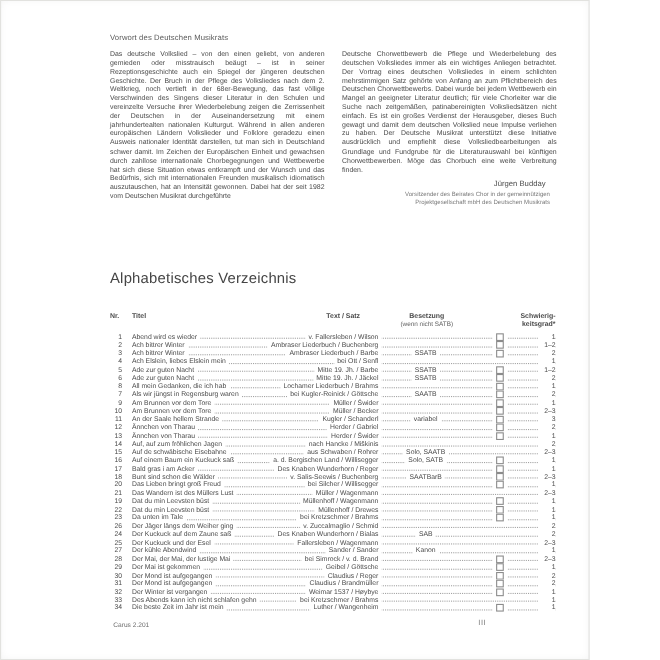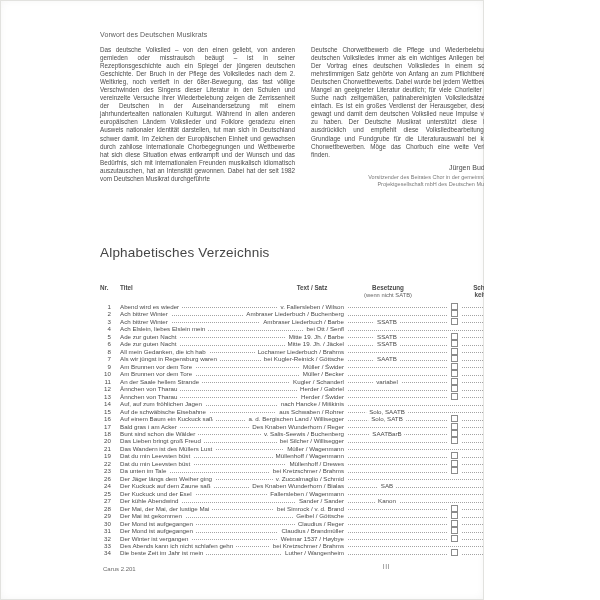--- a/index.html
+++ b/index.html
@@ -1,17 +1,17 @@
 <!DOCTYPE html>
 <html lang="de"><head>
 <meta charset="utf-8">
 <style>
   html,body{margin:0;padding:0;background:#ffffff;}
   .page{
-    position:relative;width:484px;height:600px;background:#fff;
+    position:relative;width:536px;height:600px;background:#fff;
     font-family:"Liberation Sans","DejaVu Sans",sans-serif;color:#4b4b4b;
     box-shadow:inset 0 0 0 1px #e2e2df, inset 0 0 8px rgba(0,0,0,0.05);
     overflow:hidden;
   }
   
   .doc-header{position:absolute;top:31px;left:100px;font-size:7px;color:#5a5a5a;letter-spacing:0.1px;}
   .vorwort{position:absolute;top:46px;left:100px;width:406px;display:flex;gap:16px;}
   .vcol{width:195px;font-size:6.3px;line-height:8.05px;text-align:justify;color:#4b4b4b;}
   .sig{margin-top:5px;text-align:right;}
   .sig-name{font-size:7px;color:#4b4b4b;margin-bottom:2px;padding-right:10px;}

